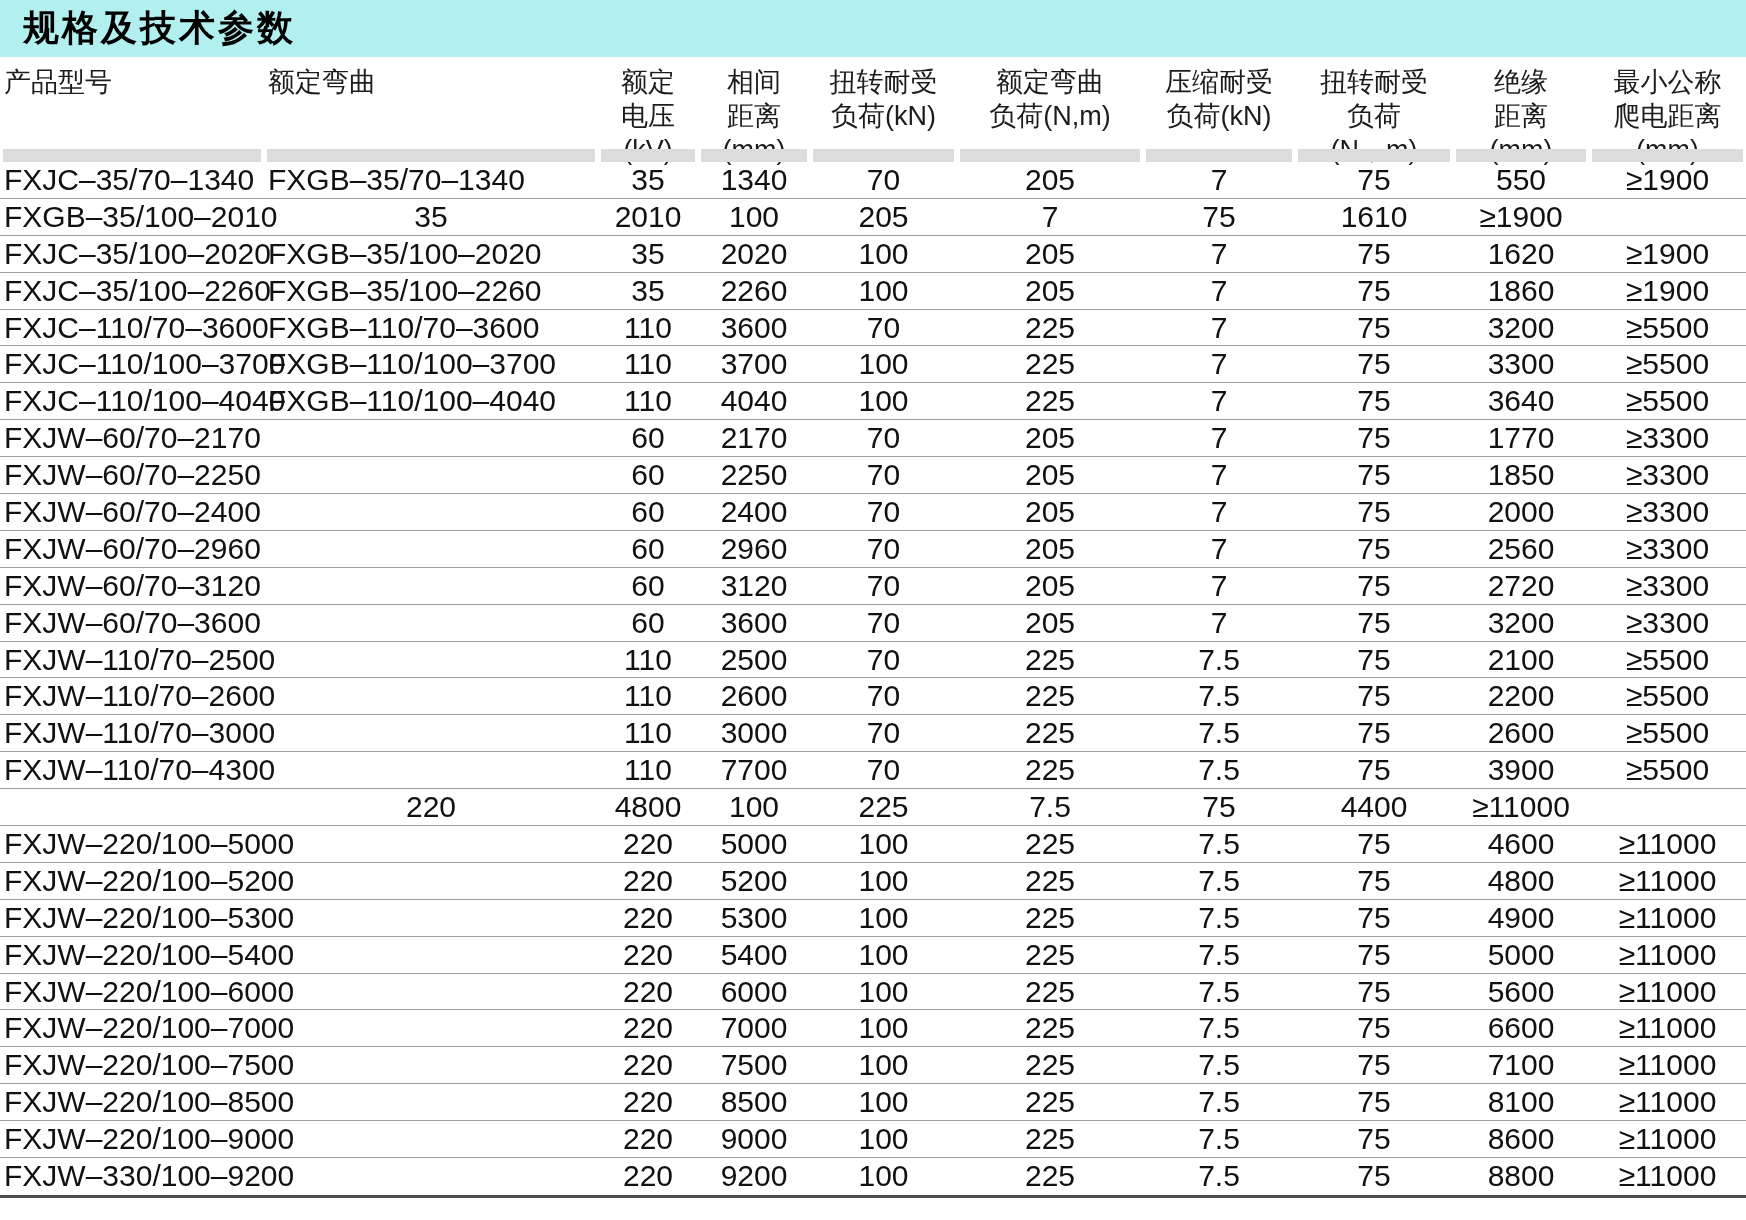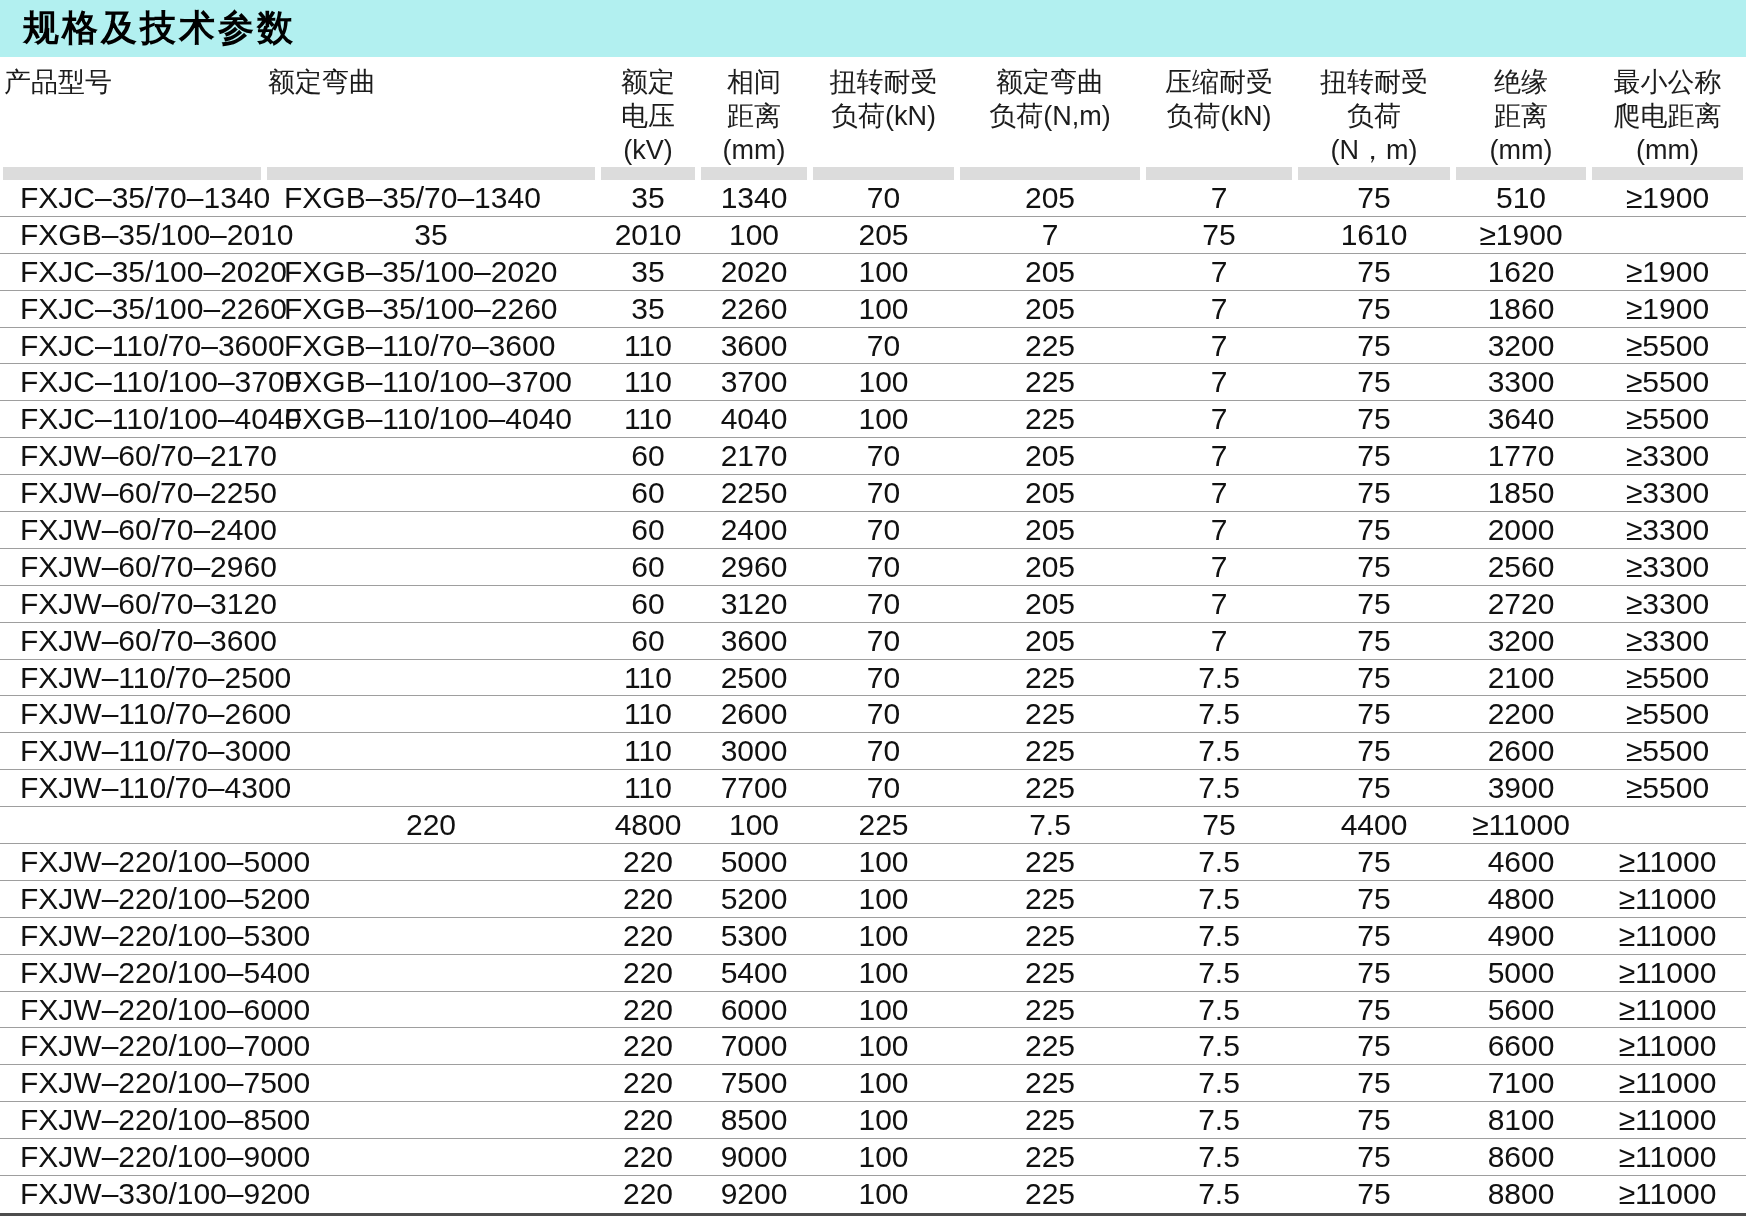--- a/index.html
+++ b/index.html
@@ -28,21 +28,21 @@
     font-weight: bold;
     color: #000000;
     letter-spacing: 3px;
     margin-left: 13px;
   }
   .grid {
     display: grid;
     grid-template-columns: 264px 334px 100px 112px 147px 186px 152px 158px 136px 157px;
   }
   .thead {
-    height: 110px;
+    height: 92px;
     box-sizing: border-box;
     padding-top: 8px;
   }
   .th {
     font-size: 27px;
     line-height: 34px;
     color: #1c1c1c;
     text-align: center;
     white-space: pre-line;
   }
@@ -69,21 +69,20 @@
   }
   .td {
     font-size: 30px;
     color: #111111;
     text-align: center;
     white-space: nowrap;
   }
   .td.left {
     text-align: left;
     padding-left: 4px;
-    margin-left: 16px;
   }
 </style>
 </head>
 <body>
 
 <div class="page">
   <div class="title-bar">
     <span class="title">规格及技术参数</span>
   </div>
 
@@ -129,21 +128,21 @@
   <div class="tbody" id="tbody">
       <div class="row grid">
         <div class="td left">FXJC–35/70–1340</div>
         <div class="td left">FXGB–35/70–1340</div>
         <div class="td">35</div>
         <div class="td">1340</div>
         <div class="td">70</div>
         <div class="td">205</div>
         <div class="td">7</div>
         <div class="td">75</div>
-        <div class="td">510</div>
+        <div class="td">550</div>
         <div class="td">≥1900</div>
       </div>
       <div class="row grid">
         <div class="td left">FXGB–35/100–2010</div>
         <div class="td">35</div>
         <div class="td">2010</div>
         <div class="td">100</div>
         <div class="td">205</div>
         <div class="td">7</div>
         <div class="td">75</div>

